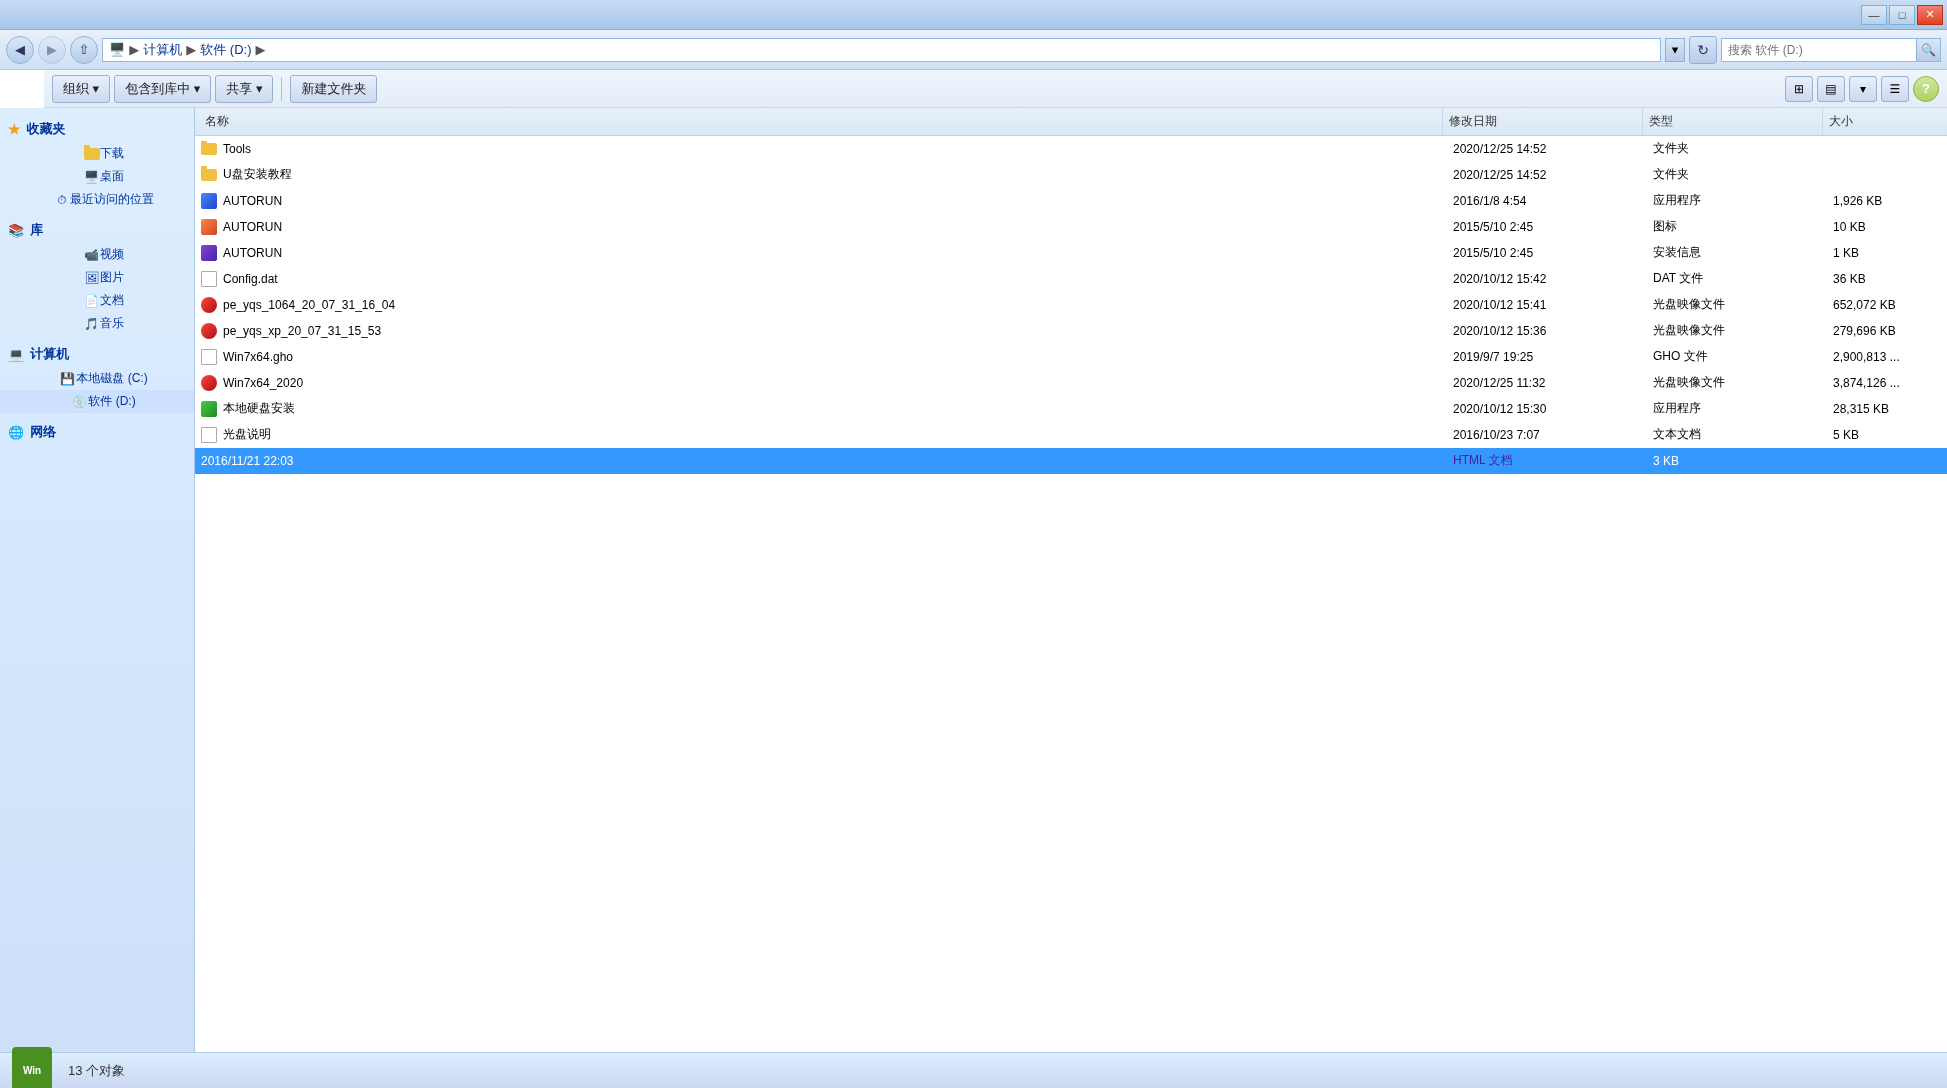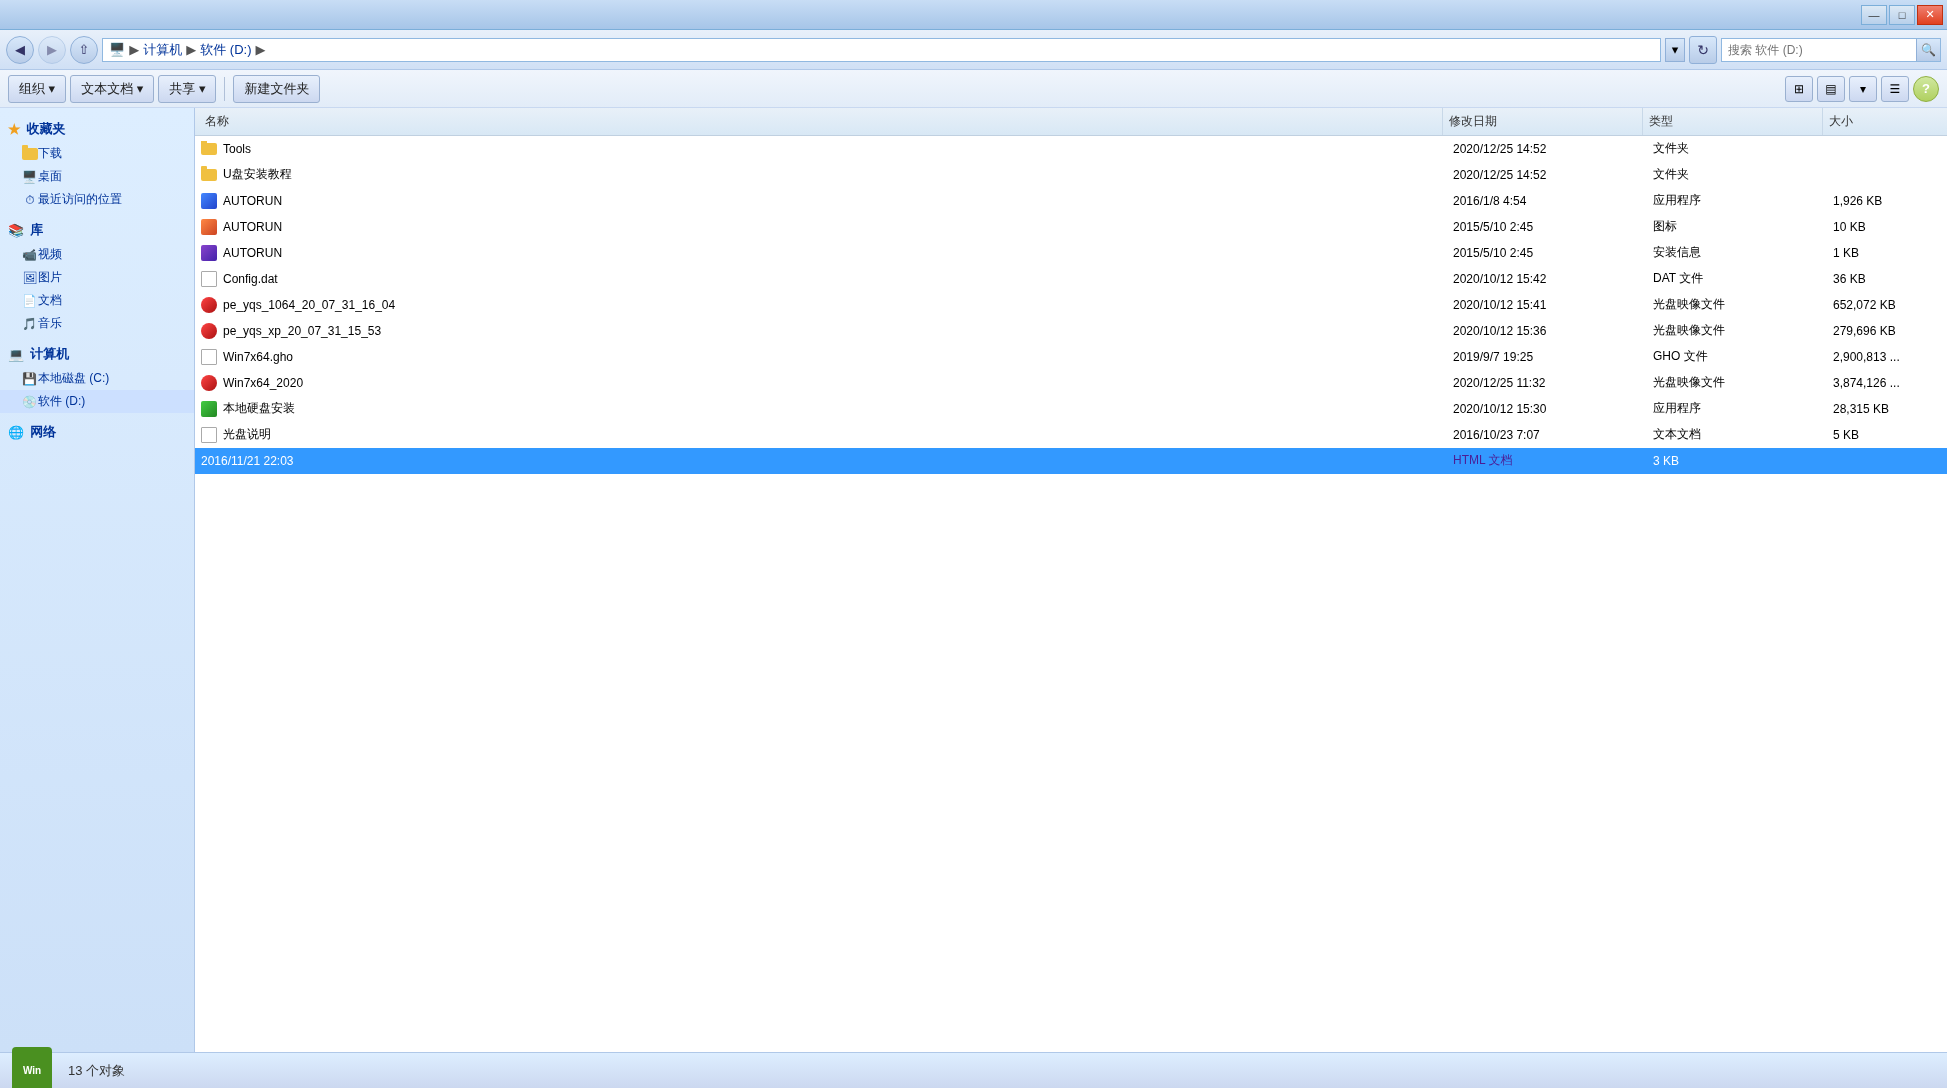--- a/index.html
+++ b/index.html
@@ -134,20 +134,21 @@
 
     
     .toolbar {
       height: 38px;
       background: linear-gradient(to bottom, #f0f5fc, #e2ecf8);
       display: flex;
       align-items: center;
       padding: 0 8px;
       border-bottom: 1px solid #c8d8f0;
       gap: 4px;
+      margin-left: 44px;
     }
     .toolbar-btn {
       height: 28px;
       padding: 0 10px;
       display: flex;
       align-items: center;
       gap: 4px;
       cursor: pointer;
       background: linear-gradient(to bottom, #e8f0fc, #ccd8f0);
       border: 1px solid #9ab0d0;
@@ -222,20 +223,21 @@
       color: #003399;
     }
     .sidebar-item {
       display: flex;
       align-items: center;
       padding: 3px 8px 3px 22px;
       font-size: 12px;
       cursor: pointer;
       color: #003399;
       text-decoration: none;
+      justify-content: center;
     }
     .sidebar-item.active {
       background: rgba(200,220,255,0.7);
     }
     .sidebar-icon {
       width: 16px;
       height: 16px;
       display: flex;
       align-items: center;
       justify-content: center;
@@ -461,21 +463,21 @@
   <div class="search-box">
     <input type="text" placeholder="搜索 软件 (D:)" style="">
     <div class="search-icon-btn">
       <span>🔍</span>
     </div>
   </div>
 </div>
 
 <div class="toolbar">
   <div class="toolbar-btn">组织 ▾</div>
-  <div class="toolbar-btn">文本文档 ▾</div>
+  <div class="toolbar-btn">包含到库中 ▾</div>
   <div class="toolbar-btn">共享 ▾</div>
   <div class="toolbar-sep"></div>
   <div class="toolbar-btn">新建文件夹</div>
   <div class="toolbar-right">
     <div class="view-btn">
       <span>⊞</span>
     </div>
     <div class="view-btn">
       <span>▤</span>
     </div>

